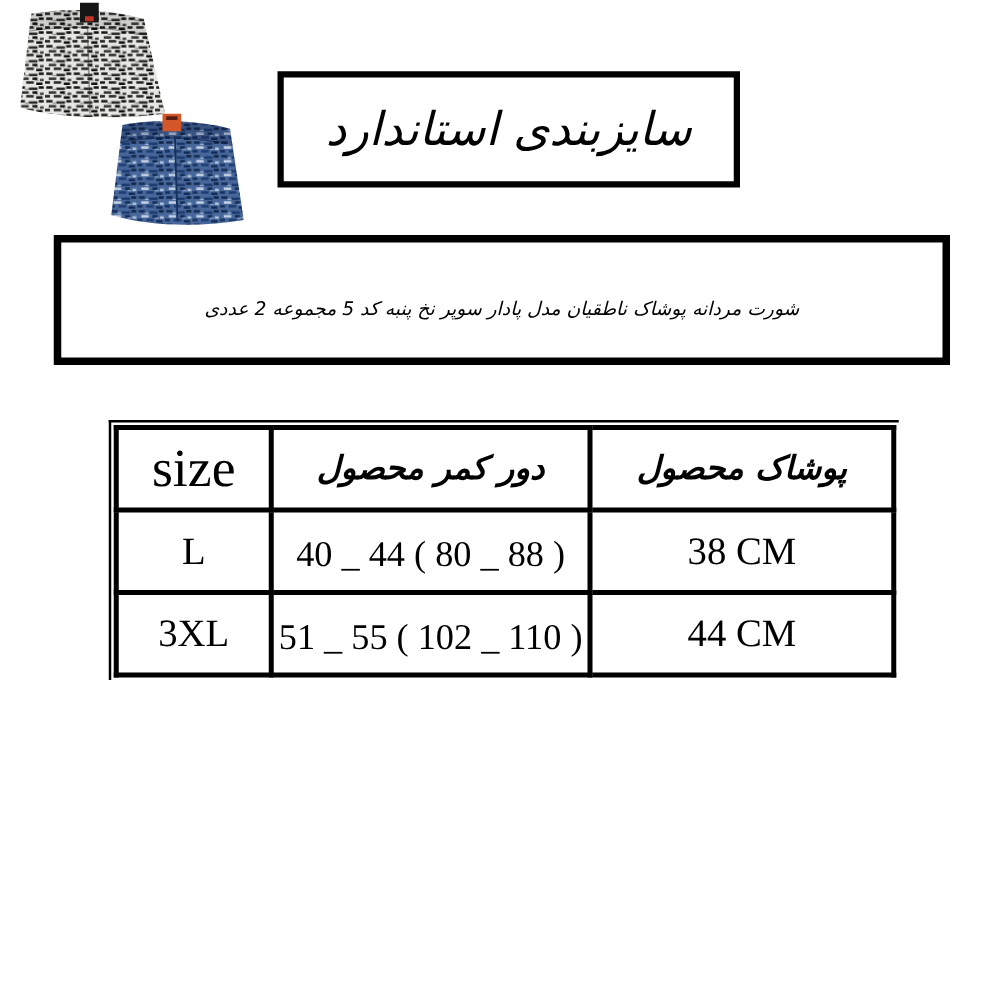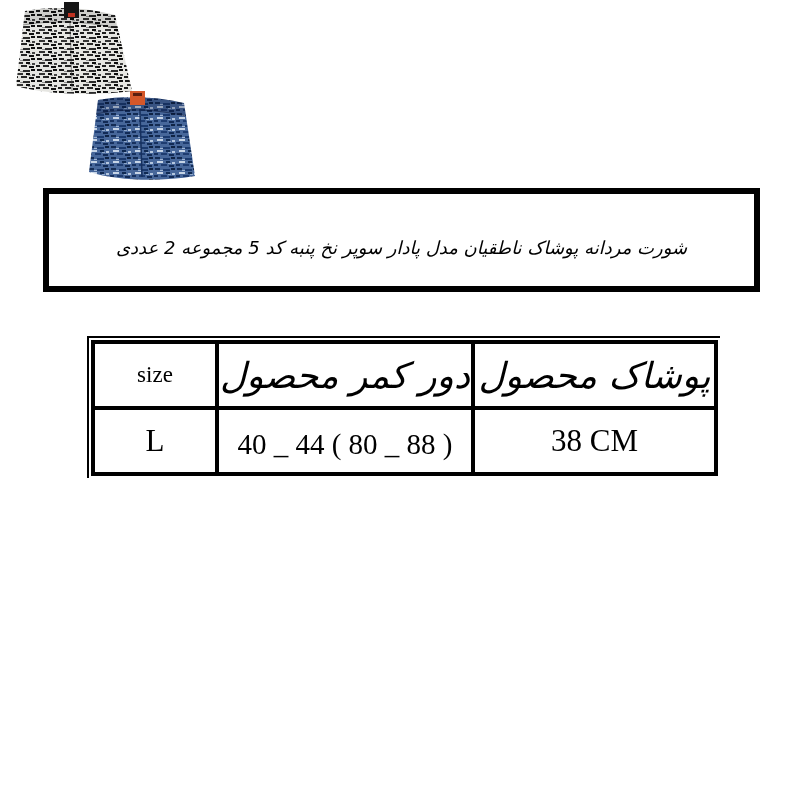--- a/index.html
+++ b/index.html
@@ -32,21 +32,21 @@
 
   
   .desc-box {
     position: absolute;
     left: 43px; top: 188px;
     width: 717px; height: 104px;
     border: 6px solid #000000;
     box-sizing: border-box;
     display: flex; align-items: center; justify-content: center;
   }
-  .desc-text { font-size: 18px; color: #000; white-space: nowrap; padding-top: 14px; }
+  .desc-text { font-size: 15px; color: #000; white-space: nowrap; padding-top: 14px; }
 
   
   .table-outer {
     position: absolute;
     left: 87px; top: 336px;
     border-top: 2px solid #000;
     border-left: 2px solid #000;
     padding: 2px;
   }
   table.size-table {
@@ -59,22 +59,22 @@
     text-align: center;
     vertical-align: middle;
     color: #000;
     overflow: hidden;
     white-space: nowrap;
   }
   table.size-table tr { height: 66px; }
   th.col-size { width: 118px; }
   th.col-waist { width: 249px; }
   th.col-height { width: 237px; }
-  .hdr-latin { font-size: 23px; font-weight: normal; }
-  .hdr-fa { font-size: 36px; font-weight: normal; }
+  .hdr-latin { font-size: 43px; font-weight: normal; }
+  .hdr-fa { font-size: 26px; font-weight: bold; }
   td.cell-size { font-size: 31px; }
   td.cell-waist { font-size: 29px; padding-top: 8px; margin-left: 38px; }
   td.cell-height { font-size: 31px; }
 </style>
 </head>
 <body>
 
 <div class="stage">
 
   <svg class="shorts shorts-gray" viewBox="0 0 120 92" aria-hidden="true">
@@ -120,37 +120,45 @@
       </pattern>
     </defs>
     <path d="M10,10 C35,5 68,6 96,13 L107,86 C72,92 30,91 1,82 Z" fill="url(#bspk)"></path>
     <path d="M10,10 C35,5 68,6 96,13 L98,26 C66,19 38,18 8,24 Z" fill="rgba(5,15,45,0.22)"></path>
     <path d="M8,24 C38,18 66,19 98,26" fill="none" stroke="rgba(5,15,45,0.5)" stroke-width="1"></path>
     <path d="M52,21 L54,87" stroke="#16305e" stroke-width="1.5"></path>
     <rect x="42" y="1" width="15" height="14" fill="#d4572a"></rect>
     <rect x="45" y="3" width="9" height="3" fill="#5a1e10"></rect>
   </svg>
 
+  <div class="title-box">
+    <span class="fa title-text" dir="rtl">سایزبندی استاندارد</span>
+  </div>
 
   <div class="desc-box">
     <span class="fa desc-text" dir="rtl">شورت مردانه پوشاک ناطقیان مدل پادار سوپر نخ پنبه کد 5 مجموعه 2 عددی</span>
   </div>
 
   <div class="table-outer">
     <table class="size-table">
       <thead>
         <tr>
           <th class="col-size latin hdr-latin">size</th>
           <th class="col-waist fa hdr-fa" dir="rtl">دور کمر محصول</th>
           <th class="col-height fa hdr-fa" dir="rtl">پوشاک محصول</th>
         </tr>
       </thead>
       <tbody>
         <tr>
           <td class="cell-size latin">L</td>
           <td class="cell-waist latin">40 _ 44 ( 80 _ 88 )</td>
           <td class="cell-height latin">38 CM</td>
         </tr>
+        <tr>
+          <td class="cell-size latin">3XL</td>
+          <td class="cell-waist latin">51 _ 55 ( 102 _ 110 )</td>
+          <td class="cell-height latin">44 CM</td>
+        </tr>
       </tbody>
     </table>
   </div>
 
 </div>
 
 </body></html>

